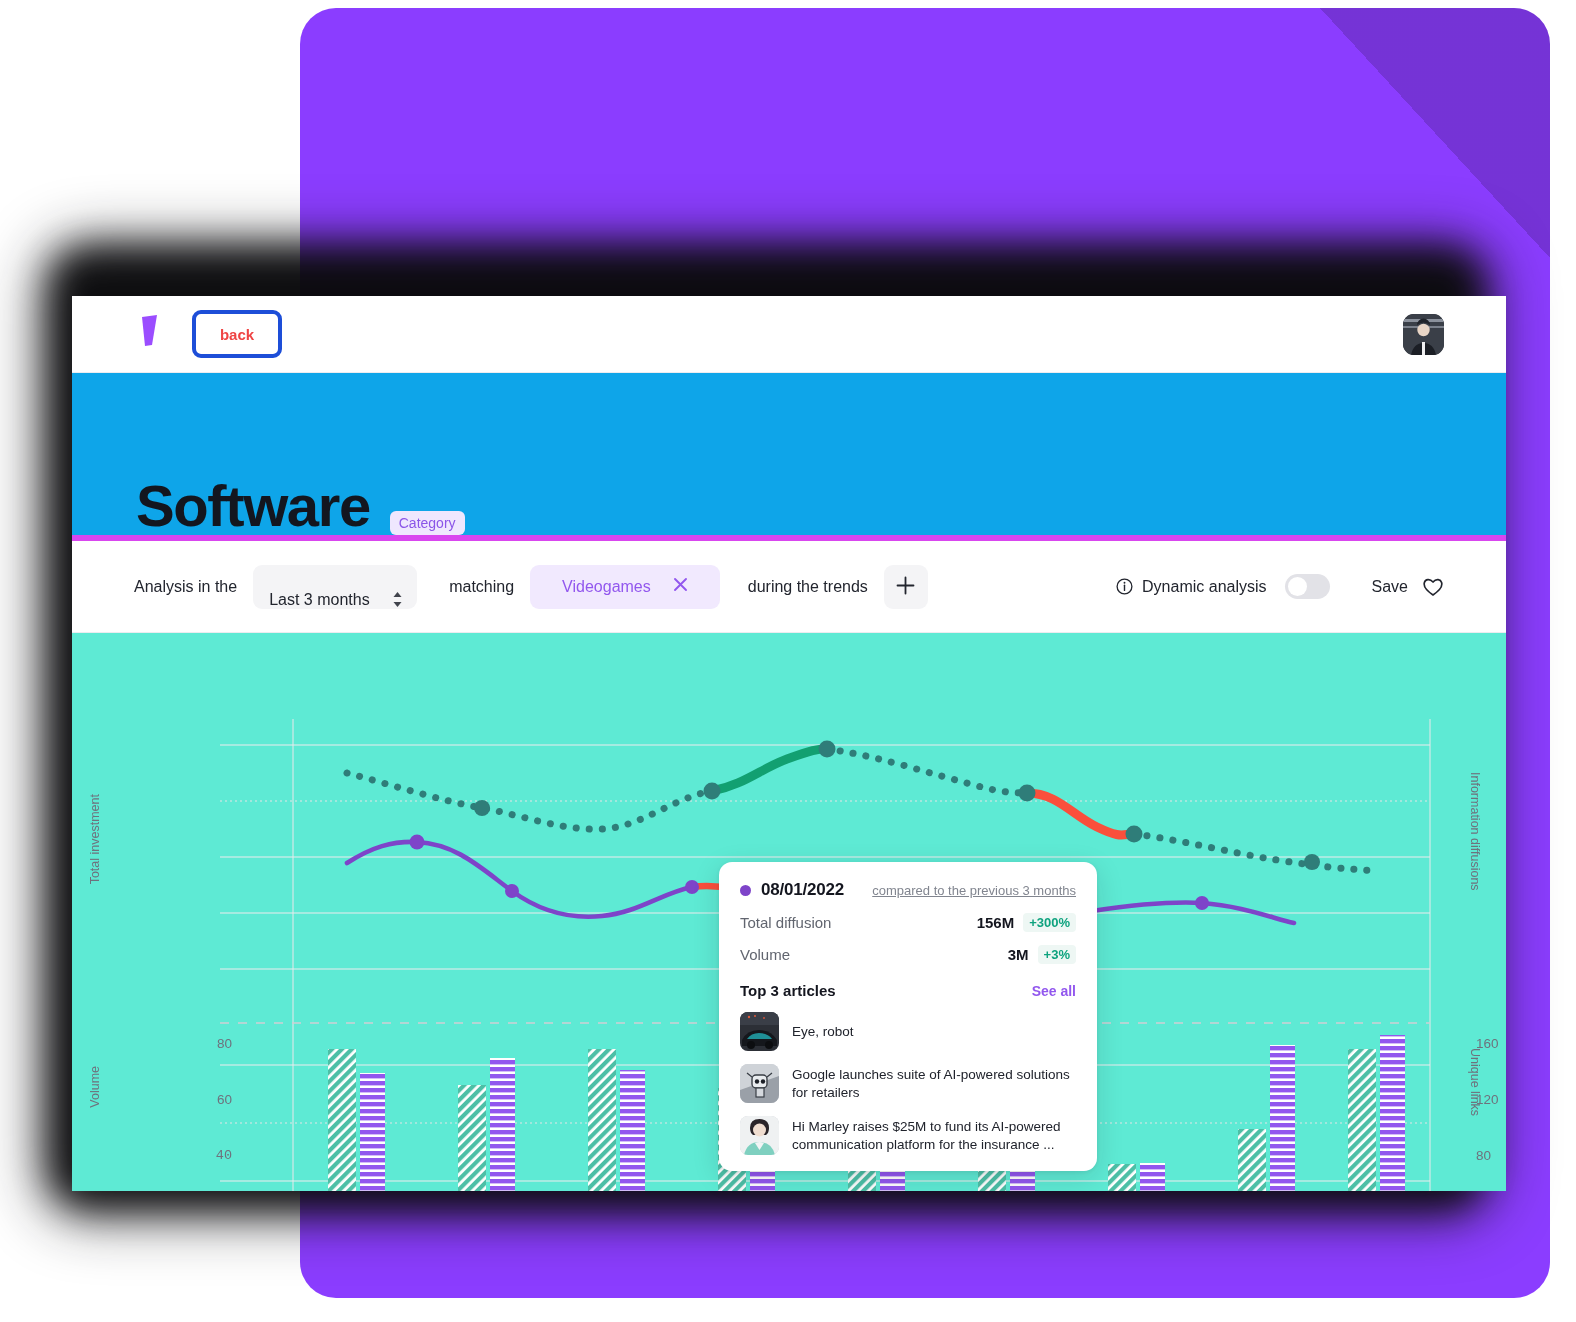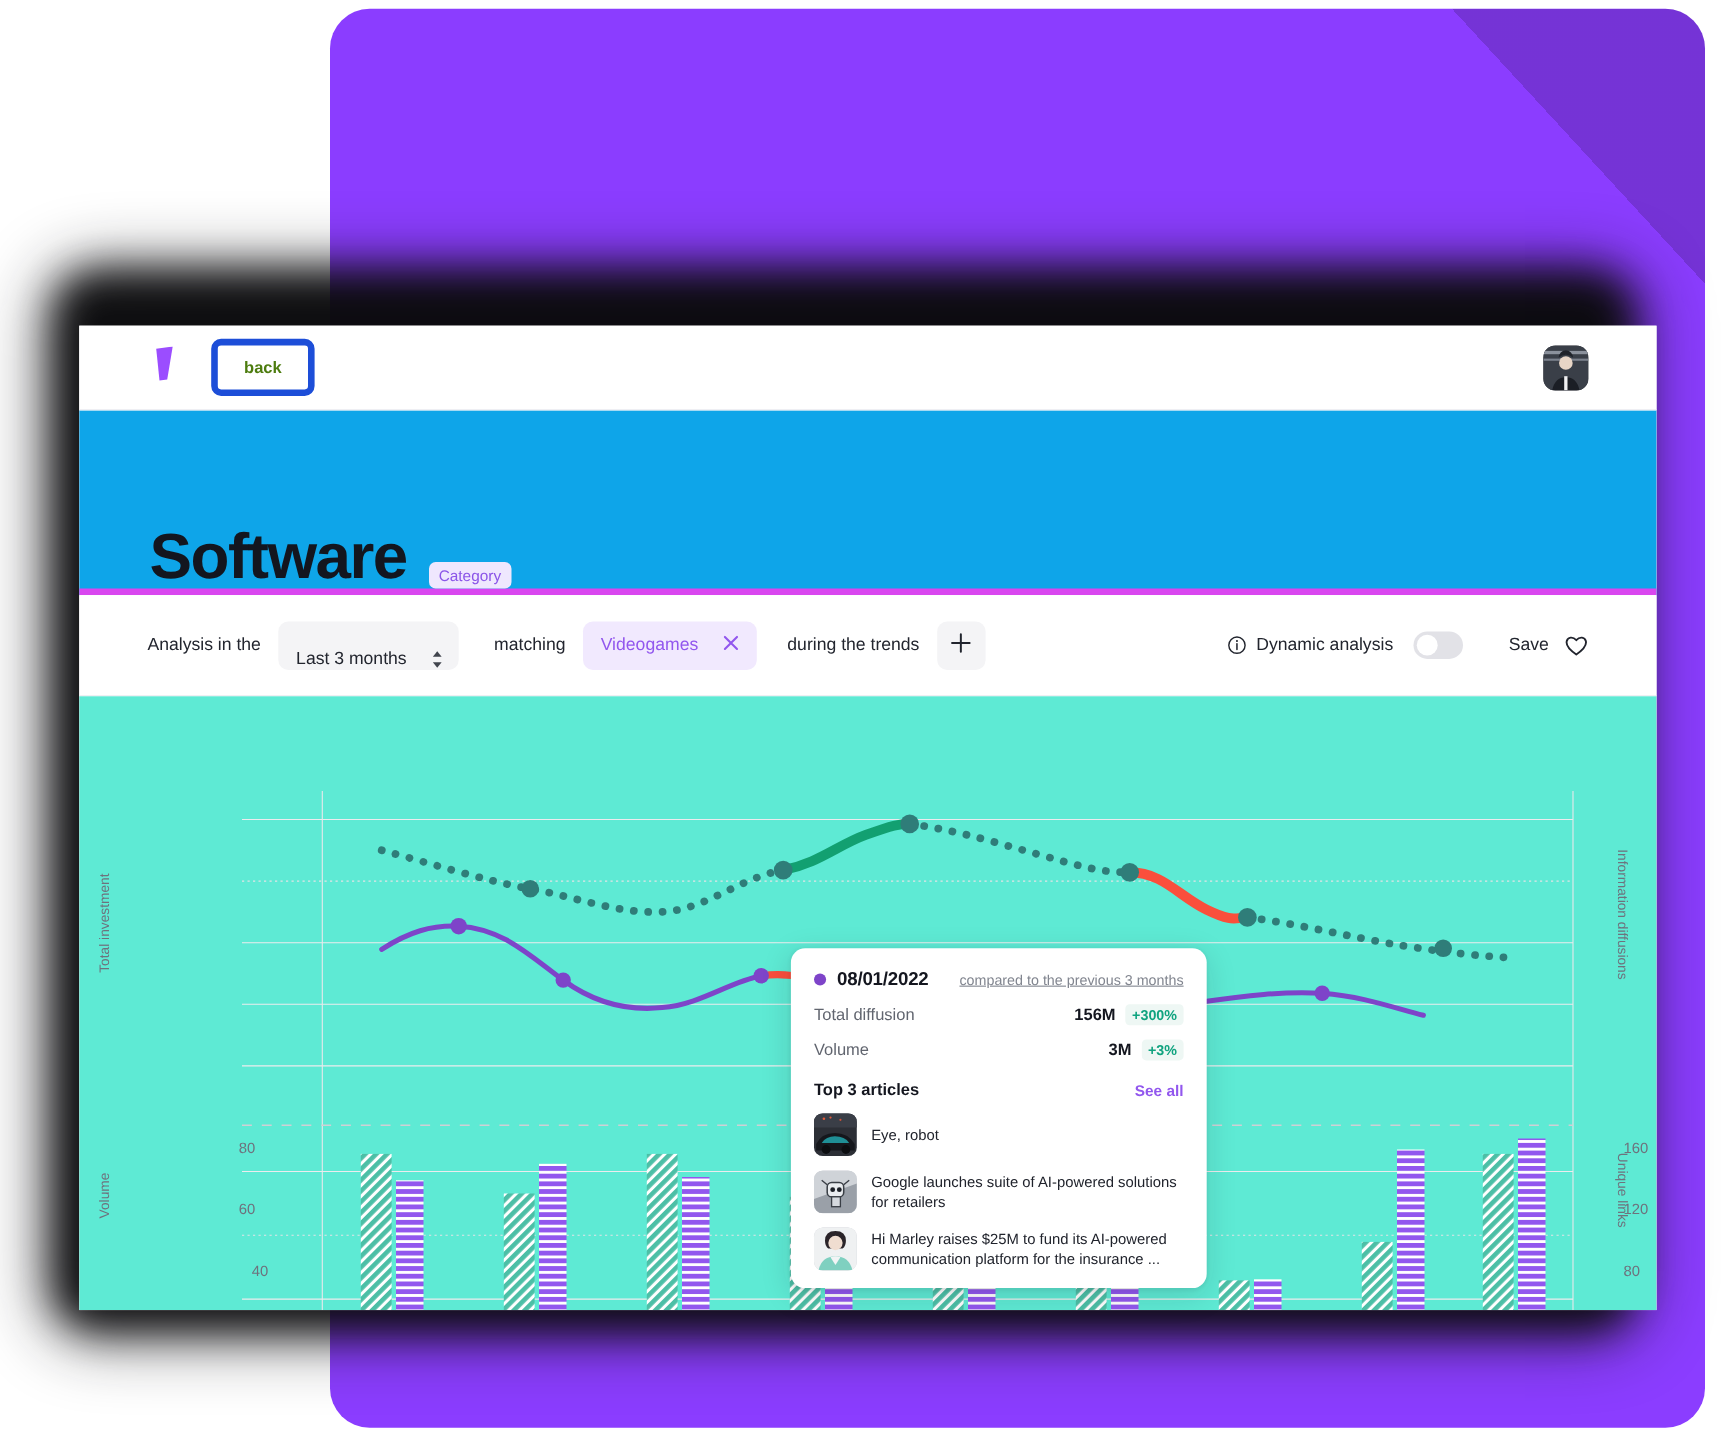--- a/index.html
+++ b/index.html
@@ -44,23 +44,23 @@
   .topbar{
     position:relative;height:76px;background:#fff;
     border-bottom:1px solid #ececf0;
     display:flex;align-items:center;
   }
   .logo{
     margin-left:66px;width:24px;height:38px;position:relative;
   }
   .logo svg{display:block;}
   .back-btn{
-    margin-left:30px;width:82px;height:40px;border:6px solid #1d4ed8;
+    margin-left:30px;width:82px;height:40px;border:4px solid #1d4ed8;
     border-radius:9px;background:#fff;display:flex;align-items:center;justify-content:center;
-    font-size:15px;font-weight:700;color:#4d7c0f;cursor:pointer;
+    font-size:15px;font-weight:700;color:#ef4444;cursor:pointer;
   }
   .avatar{
     position:absolute;right:62px;top:18px;width:41px;height:41px;border-radius:11px;
     overflow:hidden;background:#2a2d34;
   }
   .avatar svg{display:block;}
 
   
   .title-block{
     height:168px;background:#0ea5e9;border-bottom:6px solid #d946ef;
@@ -83,21 +83,21 @@
   .f-label{font-size:16px;color:#22252e;}
   .select{
     margin-left:16px;height:44px;min-width:164px;background:#f4f4f6;border-radius:9px;
     display:flex;align-items:flex-end;justify-content:space-between;padding:0 14px 0 16px;
     box-sizing:border-box;font-size:16px;color:#22252e;cursor:pointer;
   }
   .select .chev{margin-left:18px;display:flex;flex-direction:column;line-height:5px;color:#3a3d46;}
   .f-label2{margin-left:32px;font-size:16px;color:#22252e;}
   .tag{
     margin-left:16px;height:44px;background:#f1e9fe;border-radius:9px;display:flex;align-items:center;
-    padding:0 16px;box-sizing:border-box;font-size:16px;color:#9257ee;cursor:pointer;
+    padding:0 32px;box-sizing:border-box;font-size:16px;color:#9257ee;cursor:pointer;
   }
   .tag .x{margin-left:22px;font-size:17px;color:#9257ee;}
   .f-label3{margin-left:28px;font-size:16px;color:#22252e;}
   .plus-btn{
     margin-left:16px;width:44px;height:44px;background:#f4f4f6;border-radius:9px;
     display:flex;align-items:center;justify-content:center;font-size:25px;color:#22252e;
     cursor:pointer;font-weight:400;
   }
   .right-tools{
     margin-left:auto;display:flex;align-items:center;
@@ -335,21 +335,21 @@
           <path d="M1020 278 C 1060 272, 1095 268, 1130 270 C 1170 273, 1200 285, 1222 290" stroke="#7e44c9" stroke-width="4.6" stroke-linecap="round"></path>
           <circle cx="345" cy="209" r="7.5" fill="#7e44c9"></circle>
           <circle cx="440" cy="258" r="7" fill="#7e44c9"></circle>
           <circle cx="620" cy="254" r="7" fill="#7e44c9"></circle>
           <circle cx="1130" cy="270" r="7" fill="#7e44c9"></circle>
         </g>
       </svg>
 
       <div class="tick" style="left:120px;top:403px;width:40px;">80</div>
       <div class="tick" style="left:120px;top:459px;width:40px;">60</div>
-      <div class="tick" style="left:132px;top:515px;width:40px;">40</div>
+      <div class="tick" style="left:120px;top:515px;width:40px;font-family:Liberation Mono, monospace;">40</div>
 
       <div class="tick" style="left:1404px;top:403px;width:46px;text-align:left;">160</div>
       <div class="tick" style="left:1404px;top:459px;width:46px;text-align:left;">120</div>
       <div class="tick" style="left:1404px;top:515px;width:46px;text-align:left;">80</div>
 
     </div>
 
   </div>
 
   <div class="axis-label left" id="lbl-total">Total investment</div>

